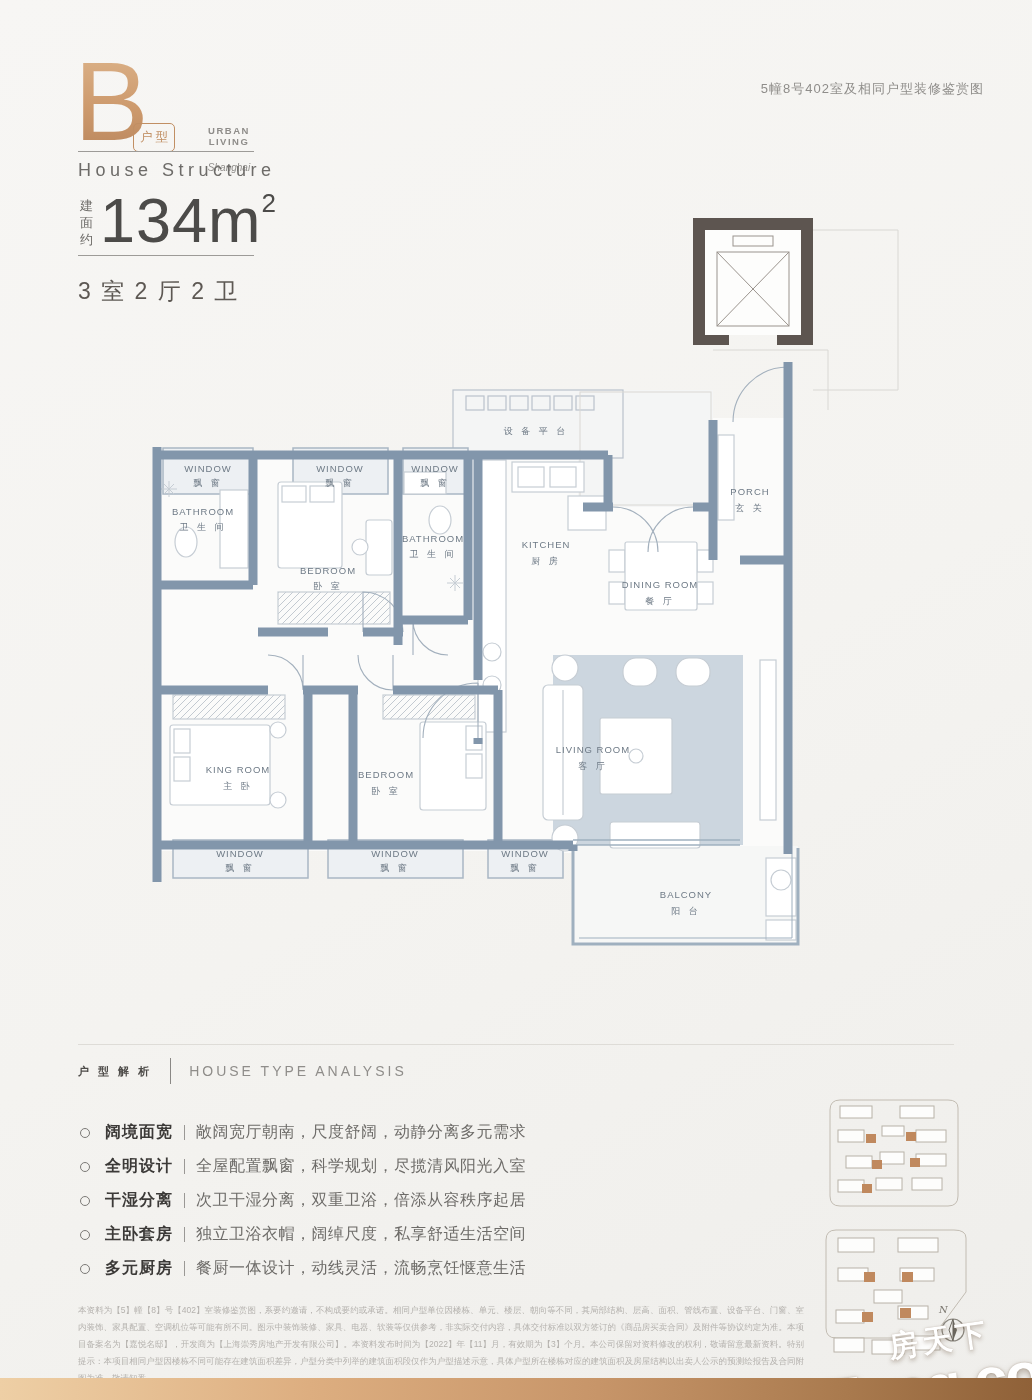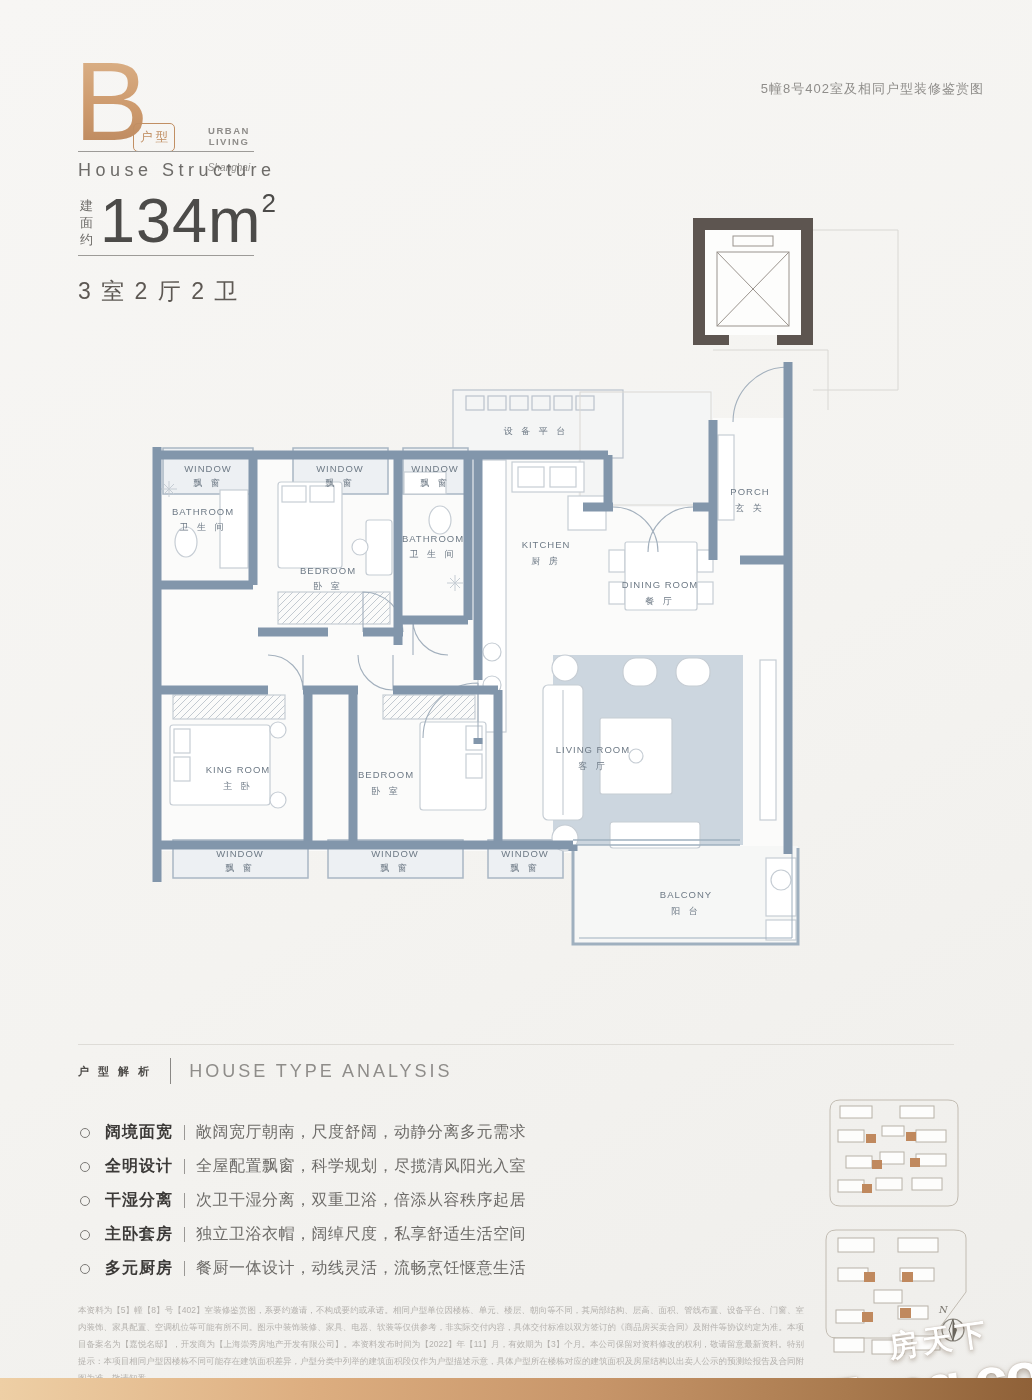--- a/index.html
+++ b/index.html
@@ -32,21 +32,21 @@
   .plan{left:128px;top:190px;}
   .plan svg{display:block;}
   .plan-label-en{font-size:9.5px;letter-spacing:1px;fill:#6e7a86;}
   .plan-label-cn{font-size:9px;letter-spacing:3px;fill:#6e7a86;}
 
   
   .section-rule{left:78px;top:1044px;width:876px;height:1px;background:#dedcd7;}
   .analysis-header{left:78px;top:1058px;display:flex;align-items:center;}
   .analysis-cn{font-size:11px;font-weight:bold;color:#4e4c49;letter-spacing:3px;}
   .analysis-div{width:1px;height:26px;background:#8a8885;margin:0 18px;}
-  .analysis-en{font-size:18px;color:#8f8d8a;letter-spacing:3px;}
+  .analysis-en{font-size:14px;color:#8f8d8a;letter-spacing:3px;}
   .ana-item{left:80px;display:flex;align-items:center;white-space:nowrap;}
   .dot{width:8px;height:8px;border:1.2px solid #7c7a77;border-radius:50%;
        display:inline-block;margin-right:15px;flex:0 0 auto;}
   .ana-label{font-size:16px;font-weight:bold;color:#3c3a38;letter-spacing:1px;}
   .ana-sep{width:1px;height:15px;background:#9a9895;margin:0 11px;display:inline-block;}
   .ana-desc{font-size:16px;color:#6e6c69;letter-spacing:0.5px;}
 
   
   .disclaimer{left:78px;top:1302px;width:726px;font-size:8.5px;line-height:17px;
     color:#b5b2ae;text-align:justify;}

